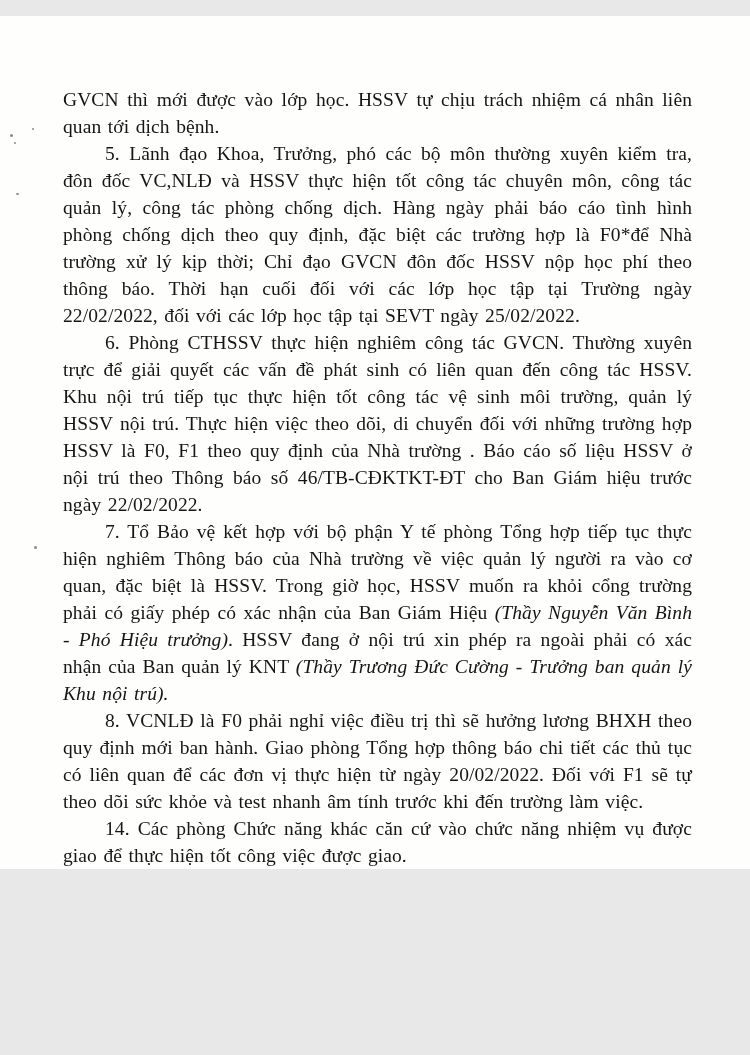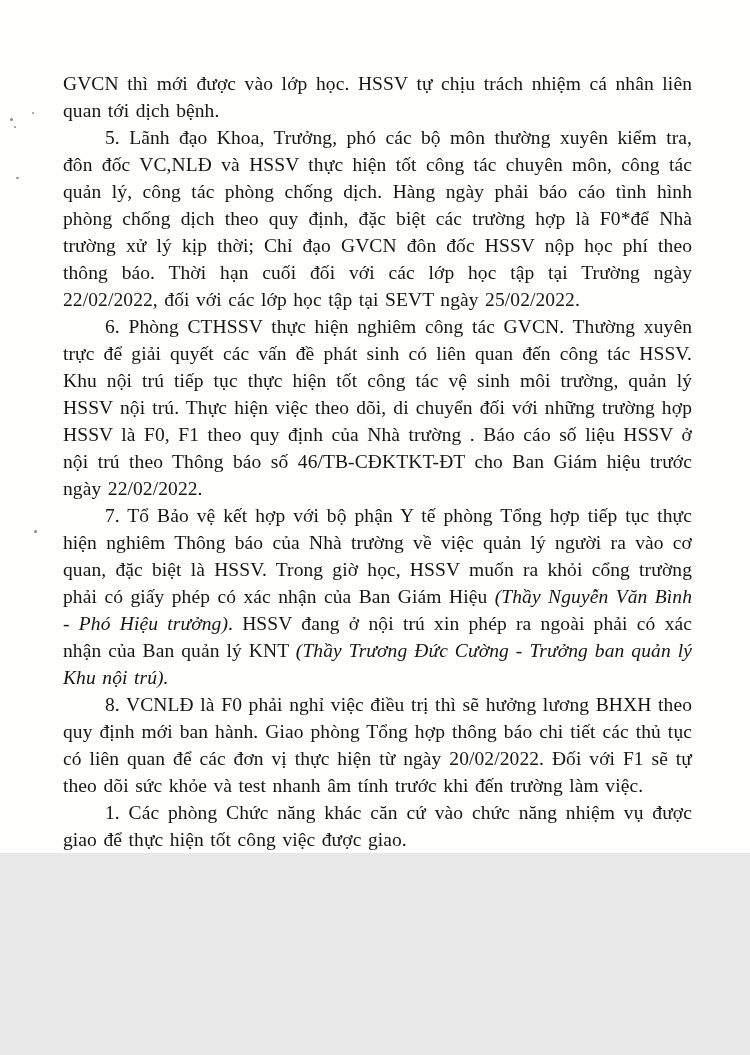--- a/index.html
+++ b/index.html
@@ -1,19 +1,19 @@
 <!DOCTYPE html>
 <html lang="vi"><head>
 <meta charset="utf-8">
 <style>
   html,body{margin:0;padding:0;background:#e8e8e8;}
   .page{
     position:relative;
     width:750px;height:853px;
-    margin:0 auto;
+    margin:16px auto;
     background:#fefefd;
     overflow:hidden;
     font-family:"Liberation Serif","DejaVu Serif",serif;
     color:#151515;
   }
   
   .body-text{
     position:absolute;
     left:63px;right:58px;top:70px;
     font-size:19.5px;
@@ -54,21 +54,21 @@
   <div class="speck" style="left:32px;top:112px;width:2px;height:2px;"></div>
   <div class="speck" style="left:16px;top:177px;width:3px;height:2px;"></div>
   <div class="speck" style="left:34px;top:530px;width:3px;height:3px;"></div>
 
   <div class="body-text" id="bodyText">
       <p class="no-indent"><span>GVCN thì mới được vào lớp học. HSSV tự chịu trách nhiệm cá nhân liên quan tới dịch bệnh.</span></p>
       <p><span>5. Lãnh đạo Khoa, Trưởng, phó các bộ môn thường xuyên kiểm tra, đôn đốc VC,NLĐ và HSSV thực hiện tốt công tác chuyên môn, công tác quản lý, công tác phòng chống dịch. Hàng ngày phải báo cáo tình hình phòng chống dịch theo quy định, đặc biệt các trường hợp là F0*để Nhà trường xử lý kịp thời; Chỉ đạo GVCN đôn đốc HSSV nộp học phí theo thông báo. Thời hạn cuối đối với các lớp học tập tại Trường ngày 22/02/2022, đối với các lớp học tập tại SEVT ngày 25/02/2022.</span></p>
       <p><span>6. Phòng CTHSSV thực hiện nghiêm công tác GVCN. Thường xuyên trực để giải quyết các vấn đề phát sinh có liên quan đến công tác HSSV. Khu nội trú tiếp tục thực hiện tốt công tác vệ sinh môi trường, quản lý HSSV nội trú. Thực hiện việc theo dõi, di chuyển đối với những trường hợp HSSV là F0, F1 theo quy định của Nhà trường . Báo cáo số liệu HSSV ở nội trú theo Thông báo số 46/TB-CĐKTKT-ĐT cho Ban Giám hiệu trước ngày 22/02/2022.</span></p>
       <p><span>7. Tổ Bảo vệ kết hợp với bộ phận Y tế phòng Tổng hợp tiếp tục thực hiện nghiêm Thông báo của Nhà trường về việc quản lý người ra vào cơ quan, đặc biệt là HSSV. Trong giờ học, HSSV muốn ra khỏi cổng trường phải có giấy phép có xác nhận của Ban Giám Hiệu </span><span class="seg-italic">(Thầy Nguyễn Văn Bình - Phó Hiệu trưởng)</span><span>. HSSV đang ở nội trú xin phép ra ngoài phải có xác nhận của Ban quản lý KNT </span><span class="seg-italic">(Thầy Trương Đức Cường - Trưởng ban quản lý Khu nội trú).</span></p>
       <p><span>8. VCNLĐ là F0 phải nghỉ việc điều trị thì sẽ hưởng lương BHXH theo quy định mới ban hành. Giao phòng Tổng hợp thông báo chi tiết các thủ tục có liên quan để các đơn vị thực hiện từ ngày 20/02/2022. Đối với F1 sẽ tự theo dõi sức khỏe và test nhanh âm tính trước khi đến trường làm việc.</span></p>
-      <p><span>1. Các phòng Chức năng khác căn cứ vào chức năng nhiệm vụ được giao để thực hiện tốt công việc được giao.</span></p>
+      <p><span>14. Các phòng Chức năng khác căn cứ vào chức năng nhiệm vụ được giao để thực hiện tốt công việc được giao.</span></p>
       <p><span>Trên đây là những nội dung chỉ đạo tại cuộc họp về công tác quản lý HSSV khi quay trở lại học tập sau Tết Nguyên đán Nhâm Dần. Các đơn vị trong Nhà trường, GVCN-CVHT triển khai, tổ chức thực hiện./.</span></p>
     </div>
 
   <div class="recipients">
     <span class="label">Nơi nhận:</span>
     <ul id="recipientsList">
         <li>- Như Kính gửi;</li>
         <li>- BGH (báo cáo);</li>
         <li>- Các Khoa (t/nghỉ);</li>
         <li>- Lưu: VT, P.CTHSSV.</li>

